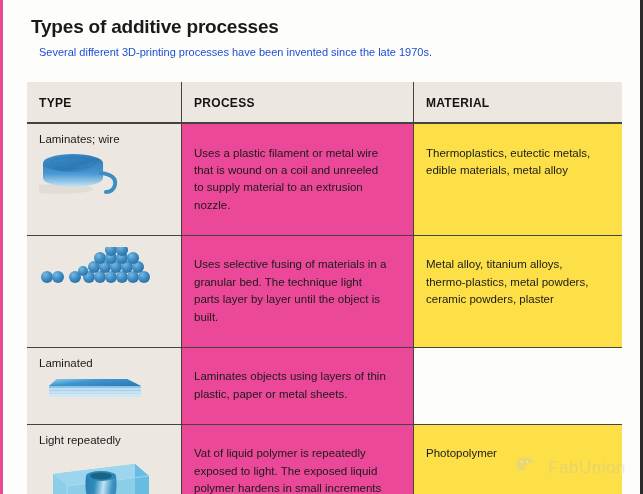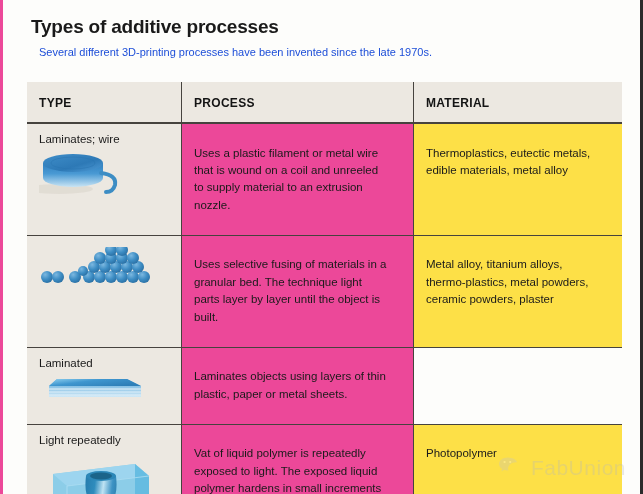--- a/index.html
+++ b/index.html
@@ -94,21 +94,21 @@
   }
 
   
   .watermark{
     position:absolute;
     right:14px;bottom:14px;
     display:flex;align-items:center;
     opacity:0.32;
   }
   .wm-text{
-    font-size:21px;color:#b9b9b9;
+    font-size:17px;color:#b9b9b9;
     letter-spacing:0.5px;
     margin-left:7px;
   }
 </style>
 </head>
 <body>
 
 <div class="page">
   <div class="inner">
 

